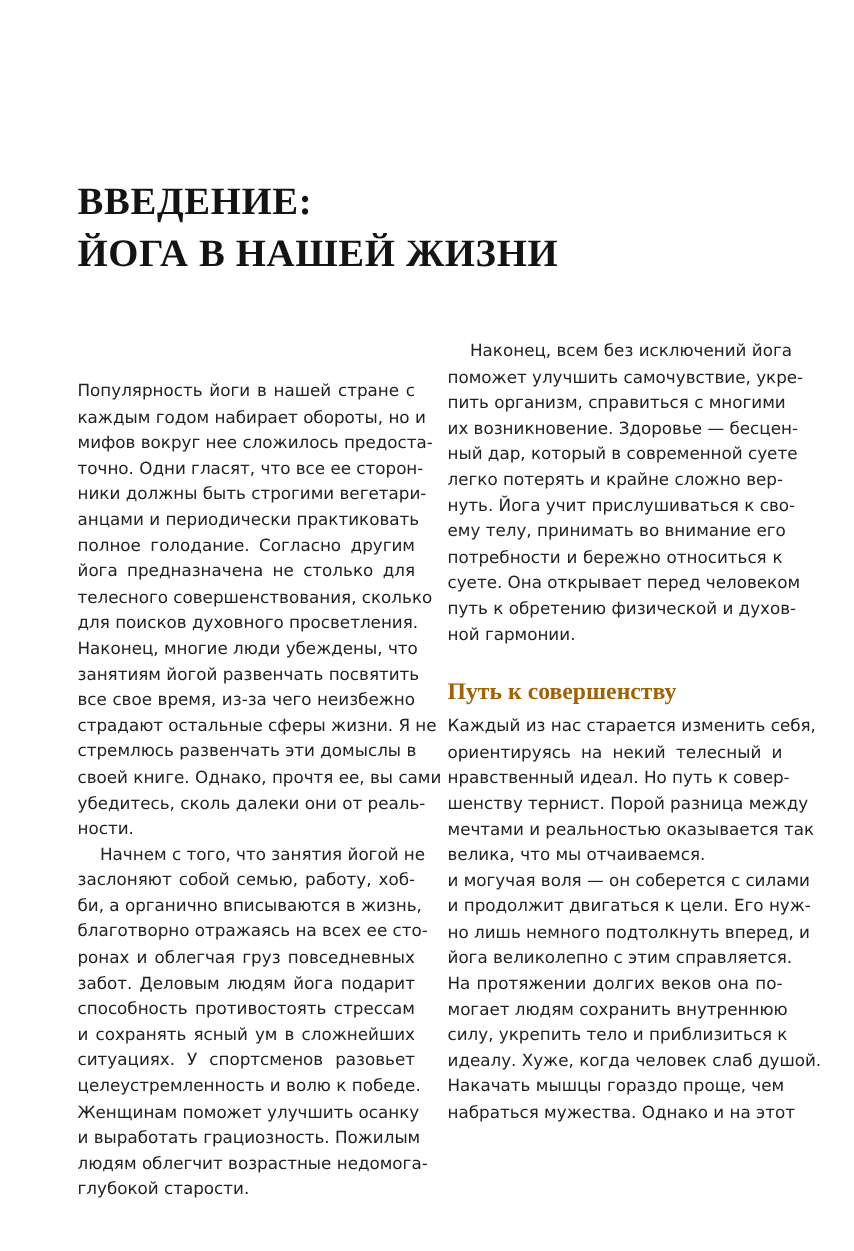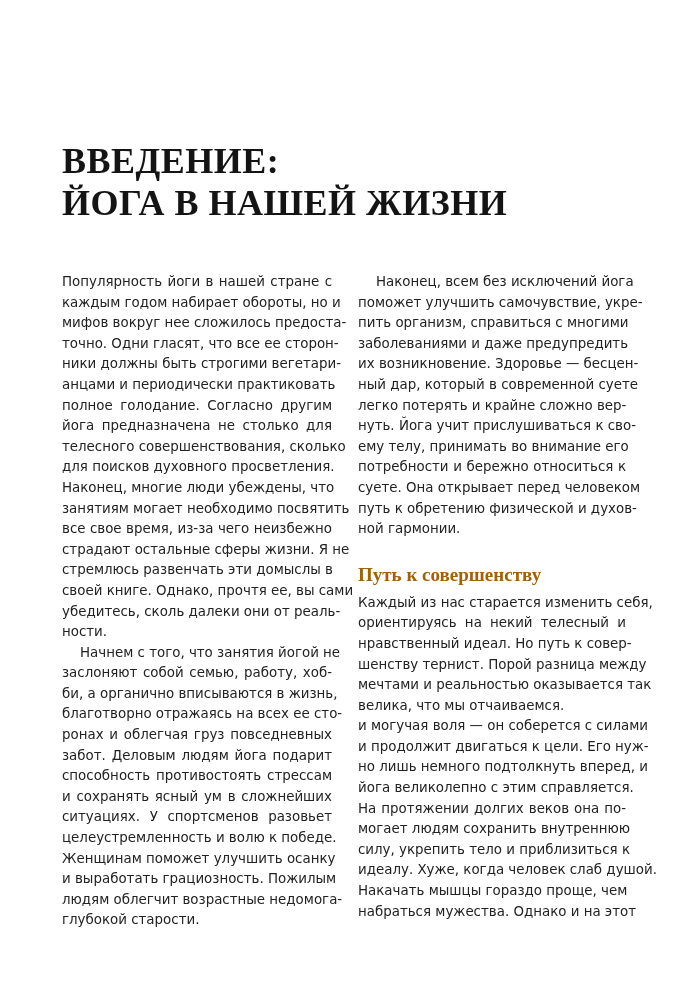--- a/index.html
+++ b/index.html
@@ -3,30 +3,30 @@
 <meta charset="utf-8">
 <style>
   html, body { margin: 0; padding: 0; }
   body {
     width: 683px; height: 1001px; background: #ffffff; position: relative; overflow: hidden;
     color: #1c1c1c;
   }
   .title {
     position: absolute; left: 62px; top: 140px;
     font-family: "Liberation Serif", "DejaVu Serif", serif;
-    font-weight: bold; font-size: 36px; line-height: 42px; letter-spacing: 0.5px;
+    font-weight: bold; font-size: 31px; line-height: 42px; letter-spacing: 0.5px;
     color: #141414; margin: 0;
   }
   .title div { white-space: nowrap; }
   .col {
     position: absolute; top: 272px; width: 270px;
     font-family: "DejaVu Sans", "Liberation Sans", sans-serif;
     font-size: 13.4px; line-height: 20.6px; color: #222;
   }
-  .col.left { left: 62px; }
+  .col.left { left: 62px; margin-top: 32px; }
   .col.right { left: 358px; width: 268px; }
   .col p { margin: 0; text-align: justify; }
   .col p .ln { display: block; text-align: justify; text-align-last: justify; white-space: nowrap; }
   .col p .ln.last { text-align-last: left; }
   .indent { padding-left: 18px; }
   .subhead {
     font-family: "Liberation Serif", "DejaVu Serif", serif;
     font-weight: bold; font-size: 19px; line-height: 30px; color: #a16207;
     margin: 20px 0 3px 0;
   }
@@ -45,21 +45,21 @@
       <span class="ln">каждым годом набирает обороты, но и</span>
       <span class="ln">мифов вокруг нее сложилось предоста-</span>
       <span class="ln">точно. Одни гласят, что все ее сторон-</span>
       <span class="ln">ники должны быть строгими вегетари-</span>
       <span class="ln">анцами и периодически практиковать</span>
       <span class="ln">полное голодание. Согласно другим</span>
       <span class="ln">йога предназначена не столько для</span>
       <span class="ln">телесного совершенствования, сколько</span>
       <span class="ln">для поисков духовного просветления.</span>
       <span class="ln">Наконец, многие люди убеждены, что</span>
-      <span class="ln">занятиям могает необходимо посвятить</span>
+      <span class="ln">занятиям йогой развенчать посвятить</span>
       <span class="ln">все свое время, из-за чего неизбежно</span>
       <span class="ln">страдают остальные сферы жизни. Я не</span>
       <span class="ln">стремлюсь развенчать эти домыслы в</span>
       <span class="ln">своей книге. Однако, прочтя ее, вы сами</span>
       <span class="ln">убедитесь, сколь далеки они от реаль-</span>
       <span class="ln last">ности.</span>
     </p>
   <p>
       <span class="ln indent">Начнем с того, что занятия йогой не</span>
       <span class="ln">заслоняют собой семью, работу, хоб-</span>
@@ -76,21 +76,20 @@
       <span class="ln">людям облегчит возрастные недомога-</span>
       <span class="ln last">глубокой старости.</span>
     </p>
 </div>
 
 <div class="col right">
   <p>
       <span class="ln indent">Наконец, всем без исключений йога</span>
       <span class="ln">поможет улучшить самочувствие, укре-</span>
       <span class="ln">пить организм, справиться с многими</span>
-      <span class="ln">заболеваниями и даже предупредить</span>
       <span class="ln">их возникновение. Здоровье — бесцен-</span>
       <span class="ln">ный дар, который в современной суете</span>
       <span class="ln">легко потерять и крайне сложно вер-</span>
       <span class="ln">нуть. Йога учит прислушиваться к сво-</span>
       <span class="ln">ему телу, принимать во внимание его</span>
       <span class="ln">потребности и бережно относиться к</span>
       <span class="ln">суете. Она открывает перед человеком</span>
       <span class="ln">путь к обретению физической и духов-</span>
       <span class="ln last">ной гармонии.</span>
     </p>

